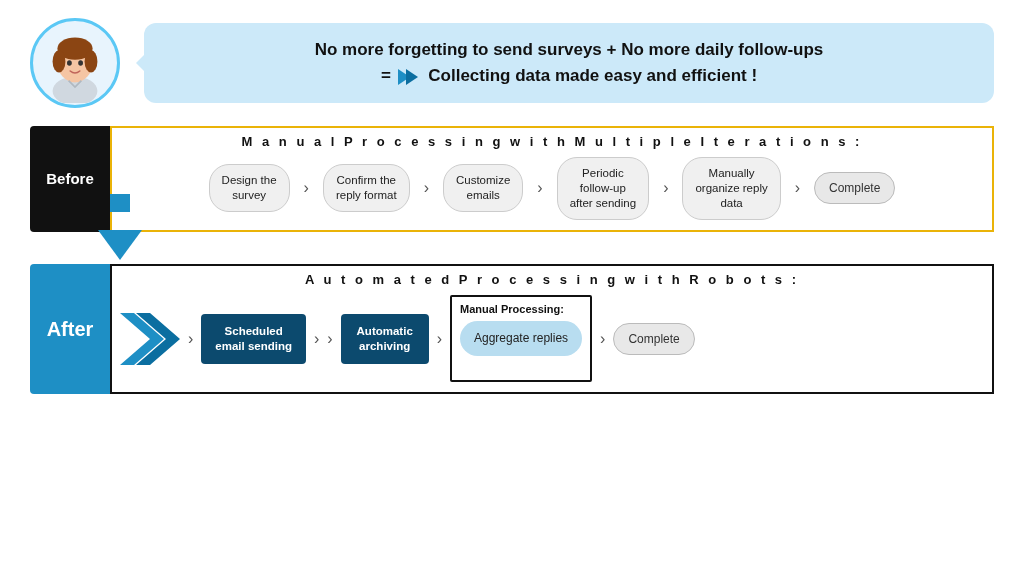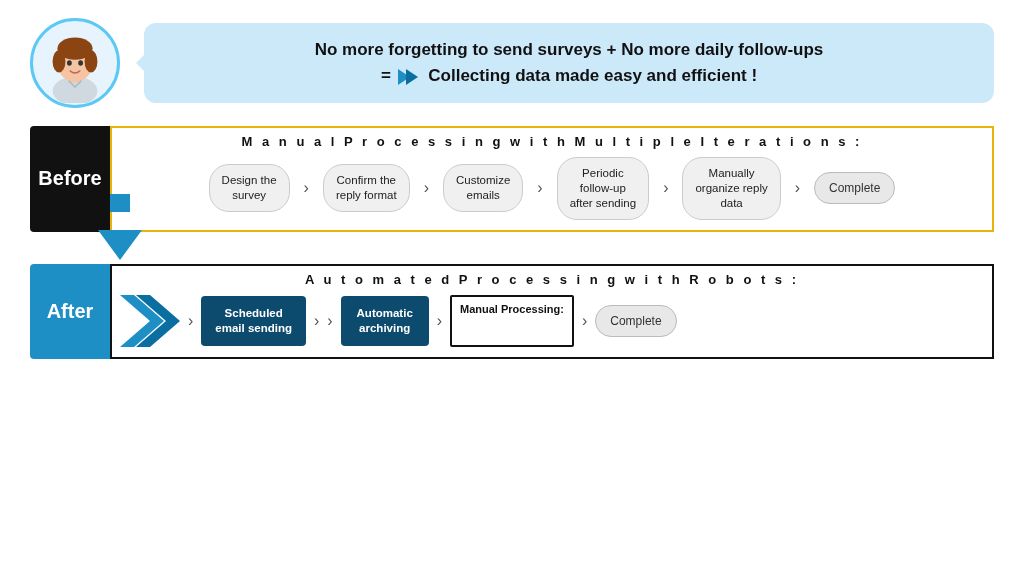--- a/index.html
+++ b/index.html
@@ -76,21 +76,21 @@
     .before-section {
       display: flex;
       align-items: stretch;
       margin: 8px 30px 0 30px;
       gap: 0;
     }
 
     .label-box {
       background: #111;
       color: #fff;
-      font-size: 20px;
+      font-size: 15px;
       font-weight: bold;
       display: flex;
       align-items: center;
       justify-content: center;
       width: 80px;
       flex-shrink: 0;
       border-radius: 4px 0 0 4px;
     }
 
     .process-box {
@@ -337,18 +337,19 @@
       </div>
       <span class="arrow-right">›</span>
       <div class="blue-step-pill">Scheduled<br>email sending</div>
       <span class="arrow-right">›</span>
       <span class="arrow-right">›</span>
       <div class="blue-step-pill">Automatic<br>archiving</div>
       <span class="arrow-right">›</span>
 
       <div class="manual-box">
         <div class="manual-title">Manual Processing:</div>
+        <div class="light-blue-pill">Aggregate replies</div>
       </div>
       <span class="arrow-right">›</span>
       <div class="complete-pill">Complete</div>
     </div>
   </div>
 </div>
 
 </body></html>

